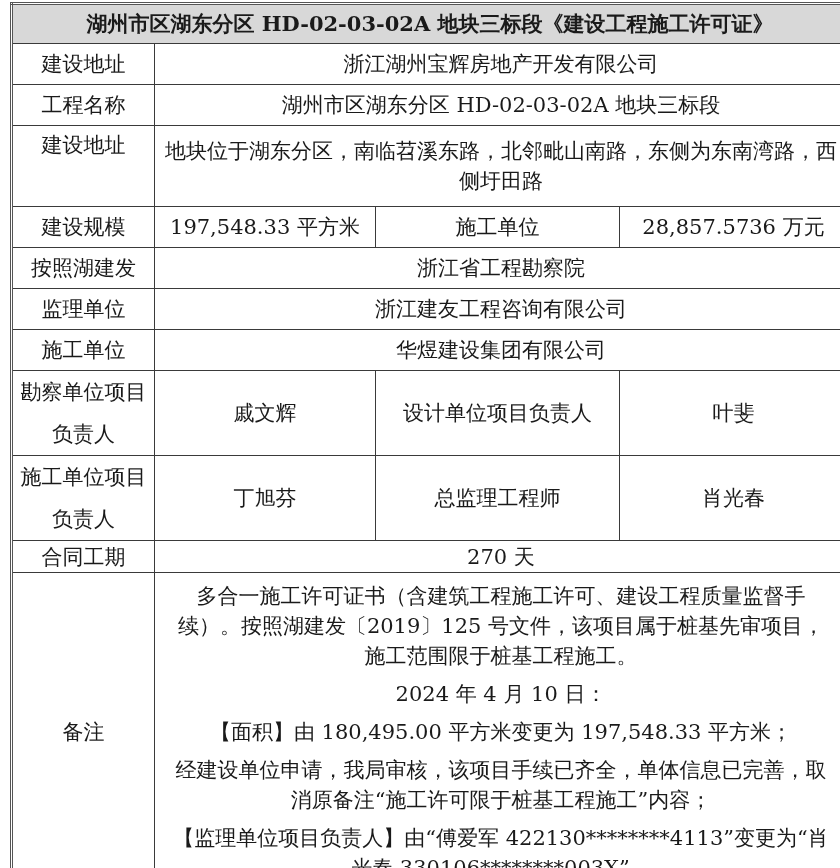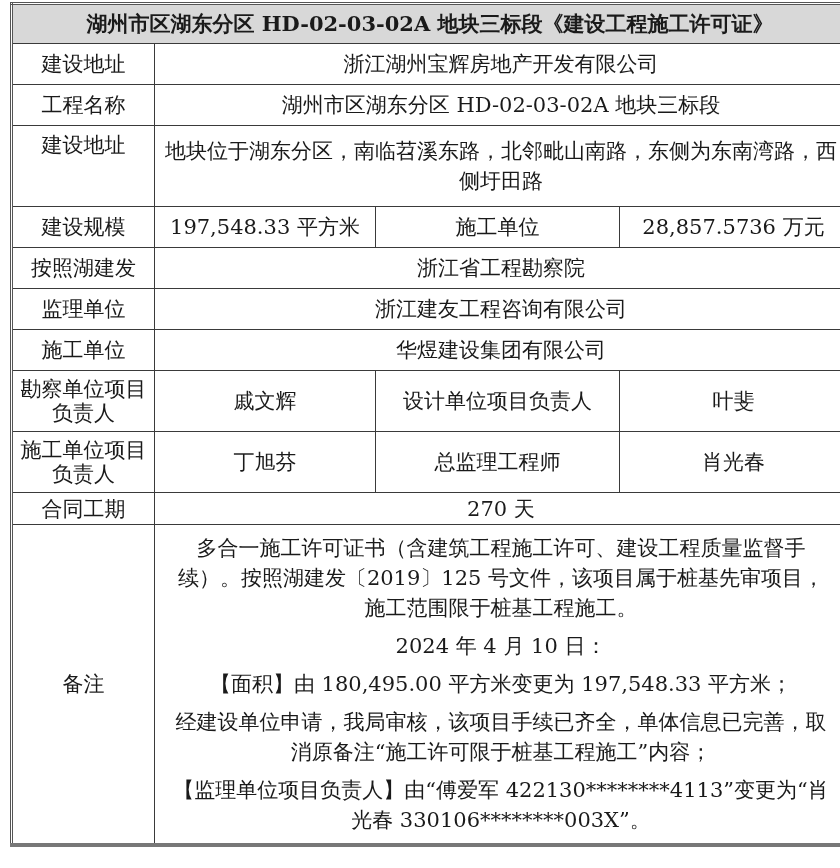--- a/index.html
+++ b/index.html
@@ -41,21 +41,21 @@
   tr.r-tall td { height: 60px; }
   tr.r-period td { height: 31px; margin-top: 40px; }
   td.addr { line-height: 38px; padding: 0 4px; }
   td.remarks {
     text-align: left;
     line-height: 30px;
     padding: 0 6px 4px 10px;
     vertical-align: top;
   }
   .remarks p { margin: 8px; }
-  td.label.two-line { line-height: 24px; }
+  td.label.two-line { line-height: 42px; }
 </style>
 </head>
 <body>
 
 <div class="doc">
   <table class="permit">
     <colgroup>
       <col style="width:143px">
       <col style="width:221px">
       <col style="width:244px">

